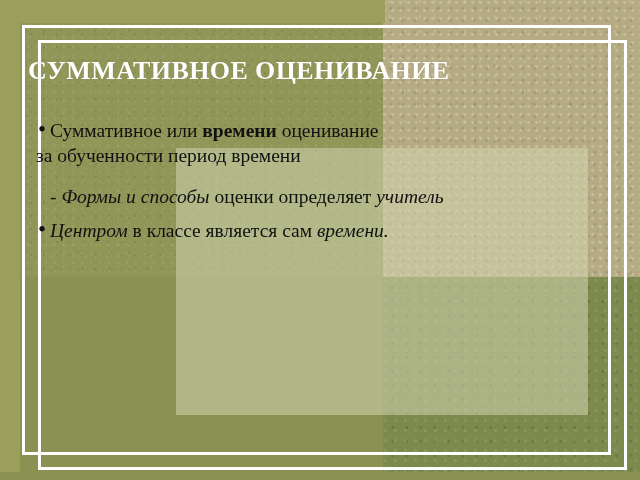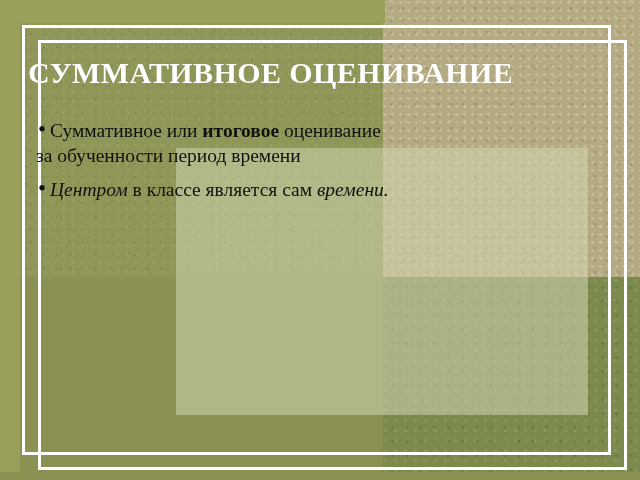--- a/index.html
+++ b/index.html
@@ -102,21 +102,21 @@
     width: 640px; height: 8px;
     background: #8a9153;
   }
 
   
   .title {
     position: absolute;
     left: 28px; top: 56px;
     width: 600px;
     font-family: "Liberation Serif", serif;
-    font-size: 30px;
+    font-size: 26px;
     font-weight: bold;
     color: #ffffff;
     letter-spacing: 0.4px;
     white-space: nowrap;
     text-shadow: 0 0 1px rgba(0,0,0,0.15);
   }
 
   
   .body-panel {
     position: absolute;
@@ -179,27 +179,30 @@
   <div class="frame-mask-c"></div>
 
   <div class="body-panel-bg"></div>
 
   <div class="title">СУММАТИВНОЕ ОЦЕНИВАНИЕ</div>
 
   <div class="body-panel">
 
     <div class="bullet-line l1">
       <span class="dot">•</span>
-      <span style="font-weight:normal;">Суммативное</span><span> или </span><span style="font-weight:bold;">итоговое</span><span> оценивание</span>
+      <span style="font-weight:normal;">Суммативное</span><span> или </span><span style="font-weight:bold;">времени</span><span> оценивание</span>
     </div>
 
     <div class="bullet-line indent-cont">
       <span>за обученности период времени</span>
     </div>
 
+    <div class="bullet-line l3">
+      <span>- </span><span class="ital" style="font-style:italic;">Формы и способы</span><span> оценки определяет </span><span style="font-style:italic;">учитель</span>
+    </div>
 
     <div class="bullet-line l4">
       <span class="dot">•</span>
       <span style="font-style:italic;">Центром</span><span> в классе является  сам </span><span style="font-style:italic;">времени.</span>
     </div>
 
   </div>
 </div>
 
 </body></html>

